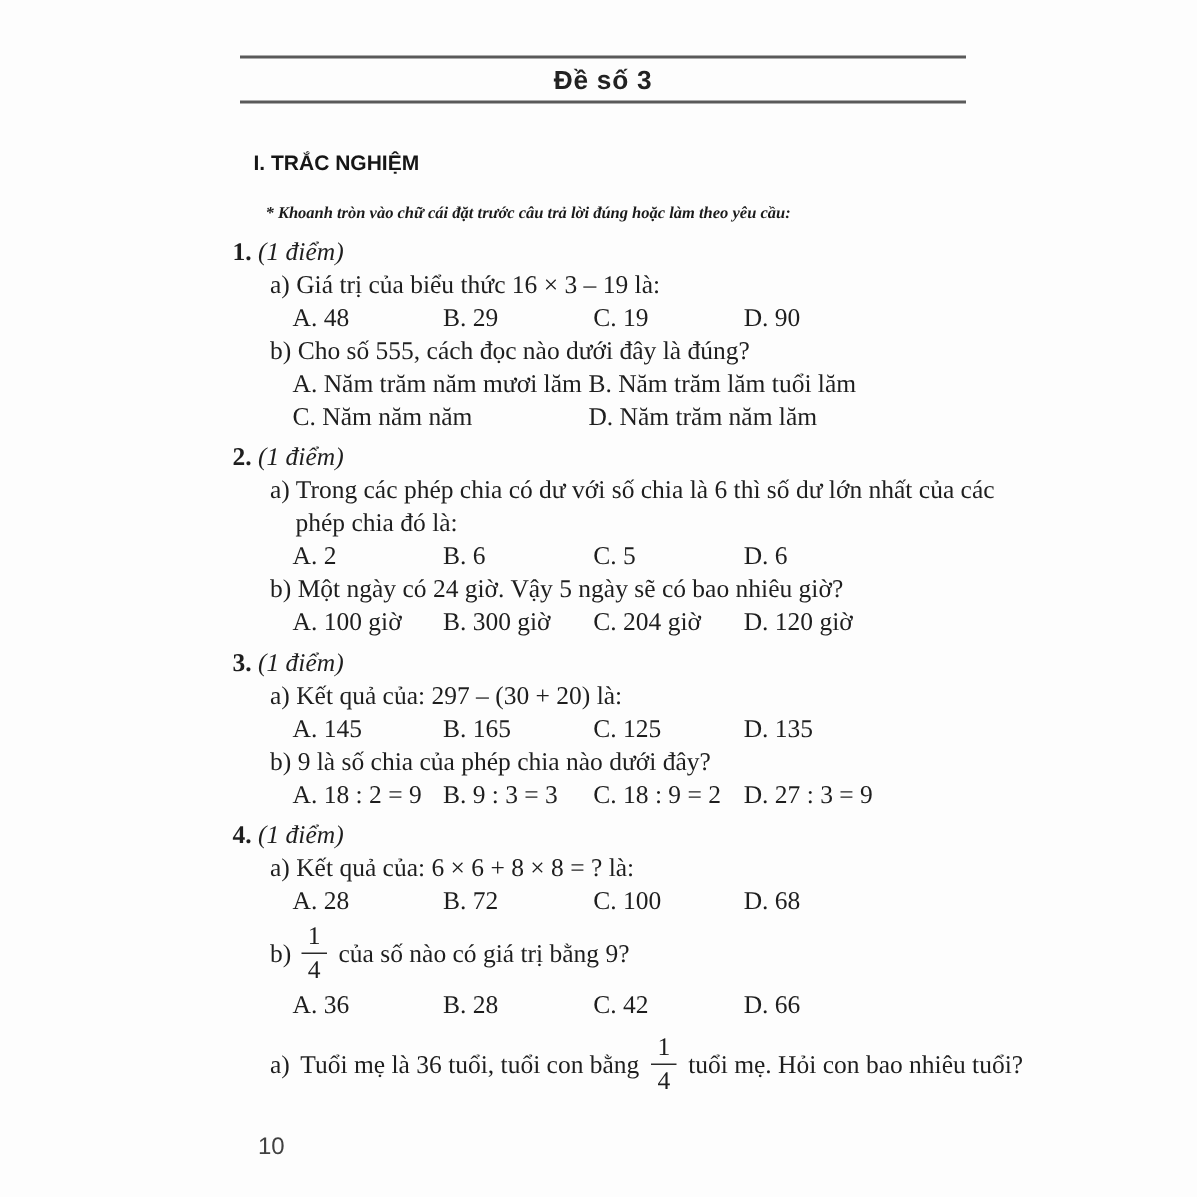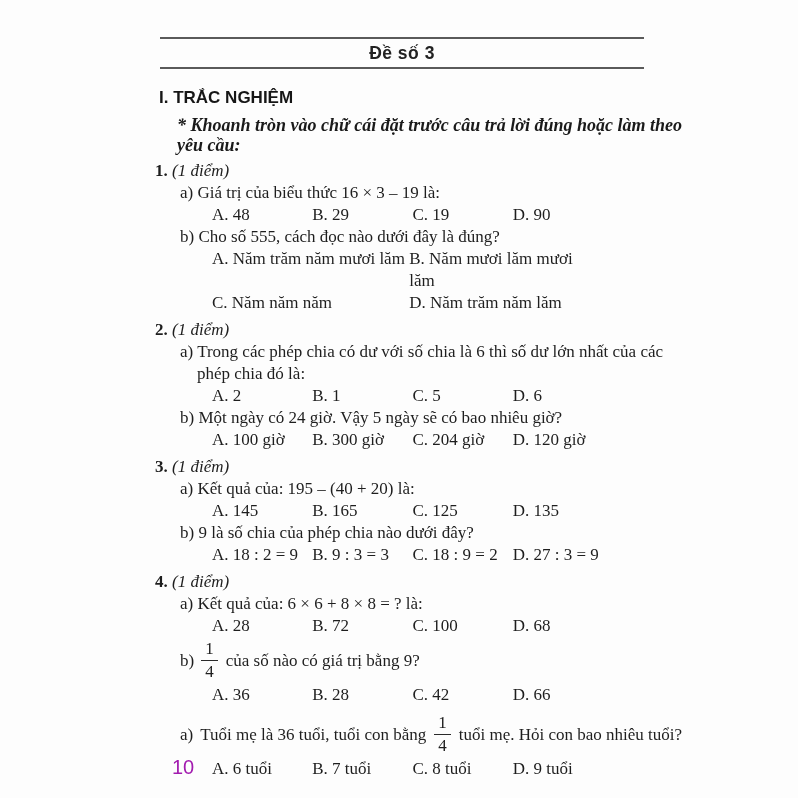--- a/index.html
+++ b/index.html
@@ -22,59 +22,59 @@
   .title-band .title {
     font-family:"Liberation Sans", sans-serif;
     font-weight:700; font-size:17.5px; color:#222;
     letter-spacing:0.5px;
   }
   .content {
     position:absolute; left:155px; top:84px; width:552px;
   }
   .section-heading {
     font-family:"Liberation Sans", sans-serif;
-    font-weight:700; font-size:17px; color:#161616;
-    line-height:20px; margin:4px;
+    font-weight:700; font-size:14px; color:#161616;
+    line-height:20px; margin:14px;
   }
   .instruction {
     font-weight:700; font-style:italic;
-    font-size:18px; line-height:20px;
+    font-size:11px; line-height:20px;
     margin:7px 0 0 22px; color:#1a1a1a;
   }
   .q { margin-top:5px; }
   .q-head { line-height:22px; }
   .qnum { font-weight:700; }
   .qpts { font-style:italic; }
   .part {
     line-height:22px;
     margin-left:25px; padding-left:17px; text-indent:-17px;
   }
   .cont-line { line-height:22px; margin-left:42px; }
-  .opts { margin-left:57px; line-height:22px; }
+  .opts { margin-left:40px; line-height:22px; }
   .opts .o { display:inline-block; vertical-align:top; }
   .c4 .o { width:96px; }
   .c2 .o { width:193px; }
   .frac-part {
     display:flex; align-items:center;
     margin-left:25px; padding-left:0; text-indent:0;
     white-space:nowrap; line-height:20px;
     padding-top:2px; padding-bottom:2px;
   }
   .frac-part .plabel { margin-right:7px; }
   .frac-part .ptext-before { margin-right:8px;text-align:center; }
   .frac-part .ptext-after { margin-left:8px; }
   .frac {
     display:inline-flex; flex-direction:column; align-items:center;
     line-height:20px;
   }
   .frac .num { border-bottom:1.6px solid #2a2a2a; padding:0 4px 1px 4px; }
   .frac .den { padding-top:1px; }
   .page-number {
     position:absolute; left:172px; top:756px;
-    font-size:20px; color:#a21caf;
+    font-size:16px; color:#404040;
     font-family:"Liberation Sans", sans-serif;
   }
 </style>
 </head>
 <body>
 
 <div class="page">
 
   <div class="title-band">
     <span class="title">Đề số 3</span>
@@ -99,39 +99,39 @@
         <span class="o">B. 29</span>
         <span class="o">C. 19</span>
         <span class="o">D. 90</span>
       </div>
       <div class="part">
         <span class="plabel">b)</span>
         <span class="ptext">Cho số 555, cách đọc nào dưới đây là đúng?</span>
       </div>
       <div class="opts c2">
         <span class="o">A. Năm trăm năm mươi lăm</span>
-        <span class="o">B. Năm mươi lăm mươi lăm</span>
+        <span class="o">B. Năm trăm lăm tuổi lăm</span>
         <span class="o">C. Năm năm năm</span>
         <span class="o">D. Năm trăm năm lăm</span>
       </div>
     </div>
 
     <div class="q">
       <div class="q-head">
         <span class="qnum">2.</span>
         <span class="qpts">(1 điểm)</span>
       </div>
       <div class="part">
         <span class="plabel">a)</span>
         <span class="ptext">Trong các phép chia có dư với số chia là 6 thì số dư lớn nhất của các</span>
       </div>
       <div class="cont-line">phép chia đó là:</div>
       <div class="opts c4">
         <span class="o">A. 2</span>
-        <span class="o">B. 1</span>
+        <span class="o">B. 6</span>
         <span class="o">C. 5</span>
         <span class="o">D. 6</span>
       </div>
       <div class="part">
         <span class="plabel">b)</span>
         <span class="ptext">Một ngày có 24 giờ. Vậy 5 ngày sẽ có bao nhiêu giờ?</span>
       </div>
       <div class="opts c4">
         <span class="o">A. 100 giờ</span>
         <span class="o">B. 300 giờ</span>
@@ -140,21 +140,21 @@
       </div>
     </div>
 
     <div class="q">
       <div class="q-head">
         <span class="qnum">3.</span>
         <span class="qpts">(1 điểm)</span>
       </div>
       <div class="part">
         <span class="plabel">a)</span>
-        <span class="ptext">Kết quả của: 195 – (40 + 20) là:</span>
+        <span class="ptext">Kết quả của: 297 – (30 + 20) là:</span>
       </div>
       <div class="opts c4">
         <span class="o">A. 145</span>
         <span class="o">B. 165</span>
         <span class="o">C. 125</span>
         <span class="o">D. 135</span>
       </div>
       <div class="part">
         <span class="plabel">b)</span>
         <span class="ptext">9 là số chia của phép chia nào dưới đây?</span>
@@ -201,25 +201,19 @@
     <div class="q">
       <div class="frac-part">
         <span class="plabel">a)</span>
         <span class="ptext-before">Tuổi mẹ là 36 tuổi, tuổi con bằng</span>
         <span class="frac">
           <span class="num">1</span>
           <span class="den">4</span>
         </span>
         <span class="ptext-after">tuổi mẹ. Hỏi con bao nhiêu tuổi?</span>
       </div>
-      <div class="opts c4">
-        <span class="o">A. 6 tuổi</span>
-        <span class="o">B. 7 tuổi</span>
-        <span class="o">C. 8 tuổi</span>
-        <span class="o">D. 9 tuổi</span>
-      </div>
     </div>
 
   </div>
 
   <div class="page-number">10</div>
 
 </div>
 
 </body></html>

